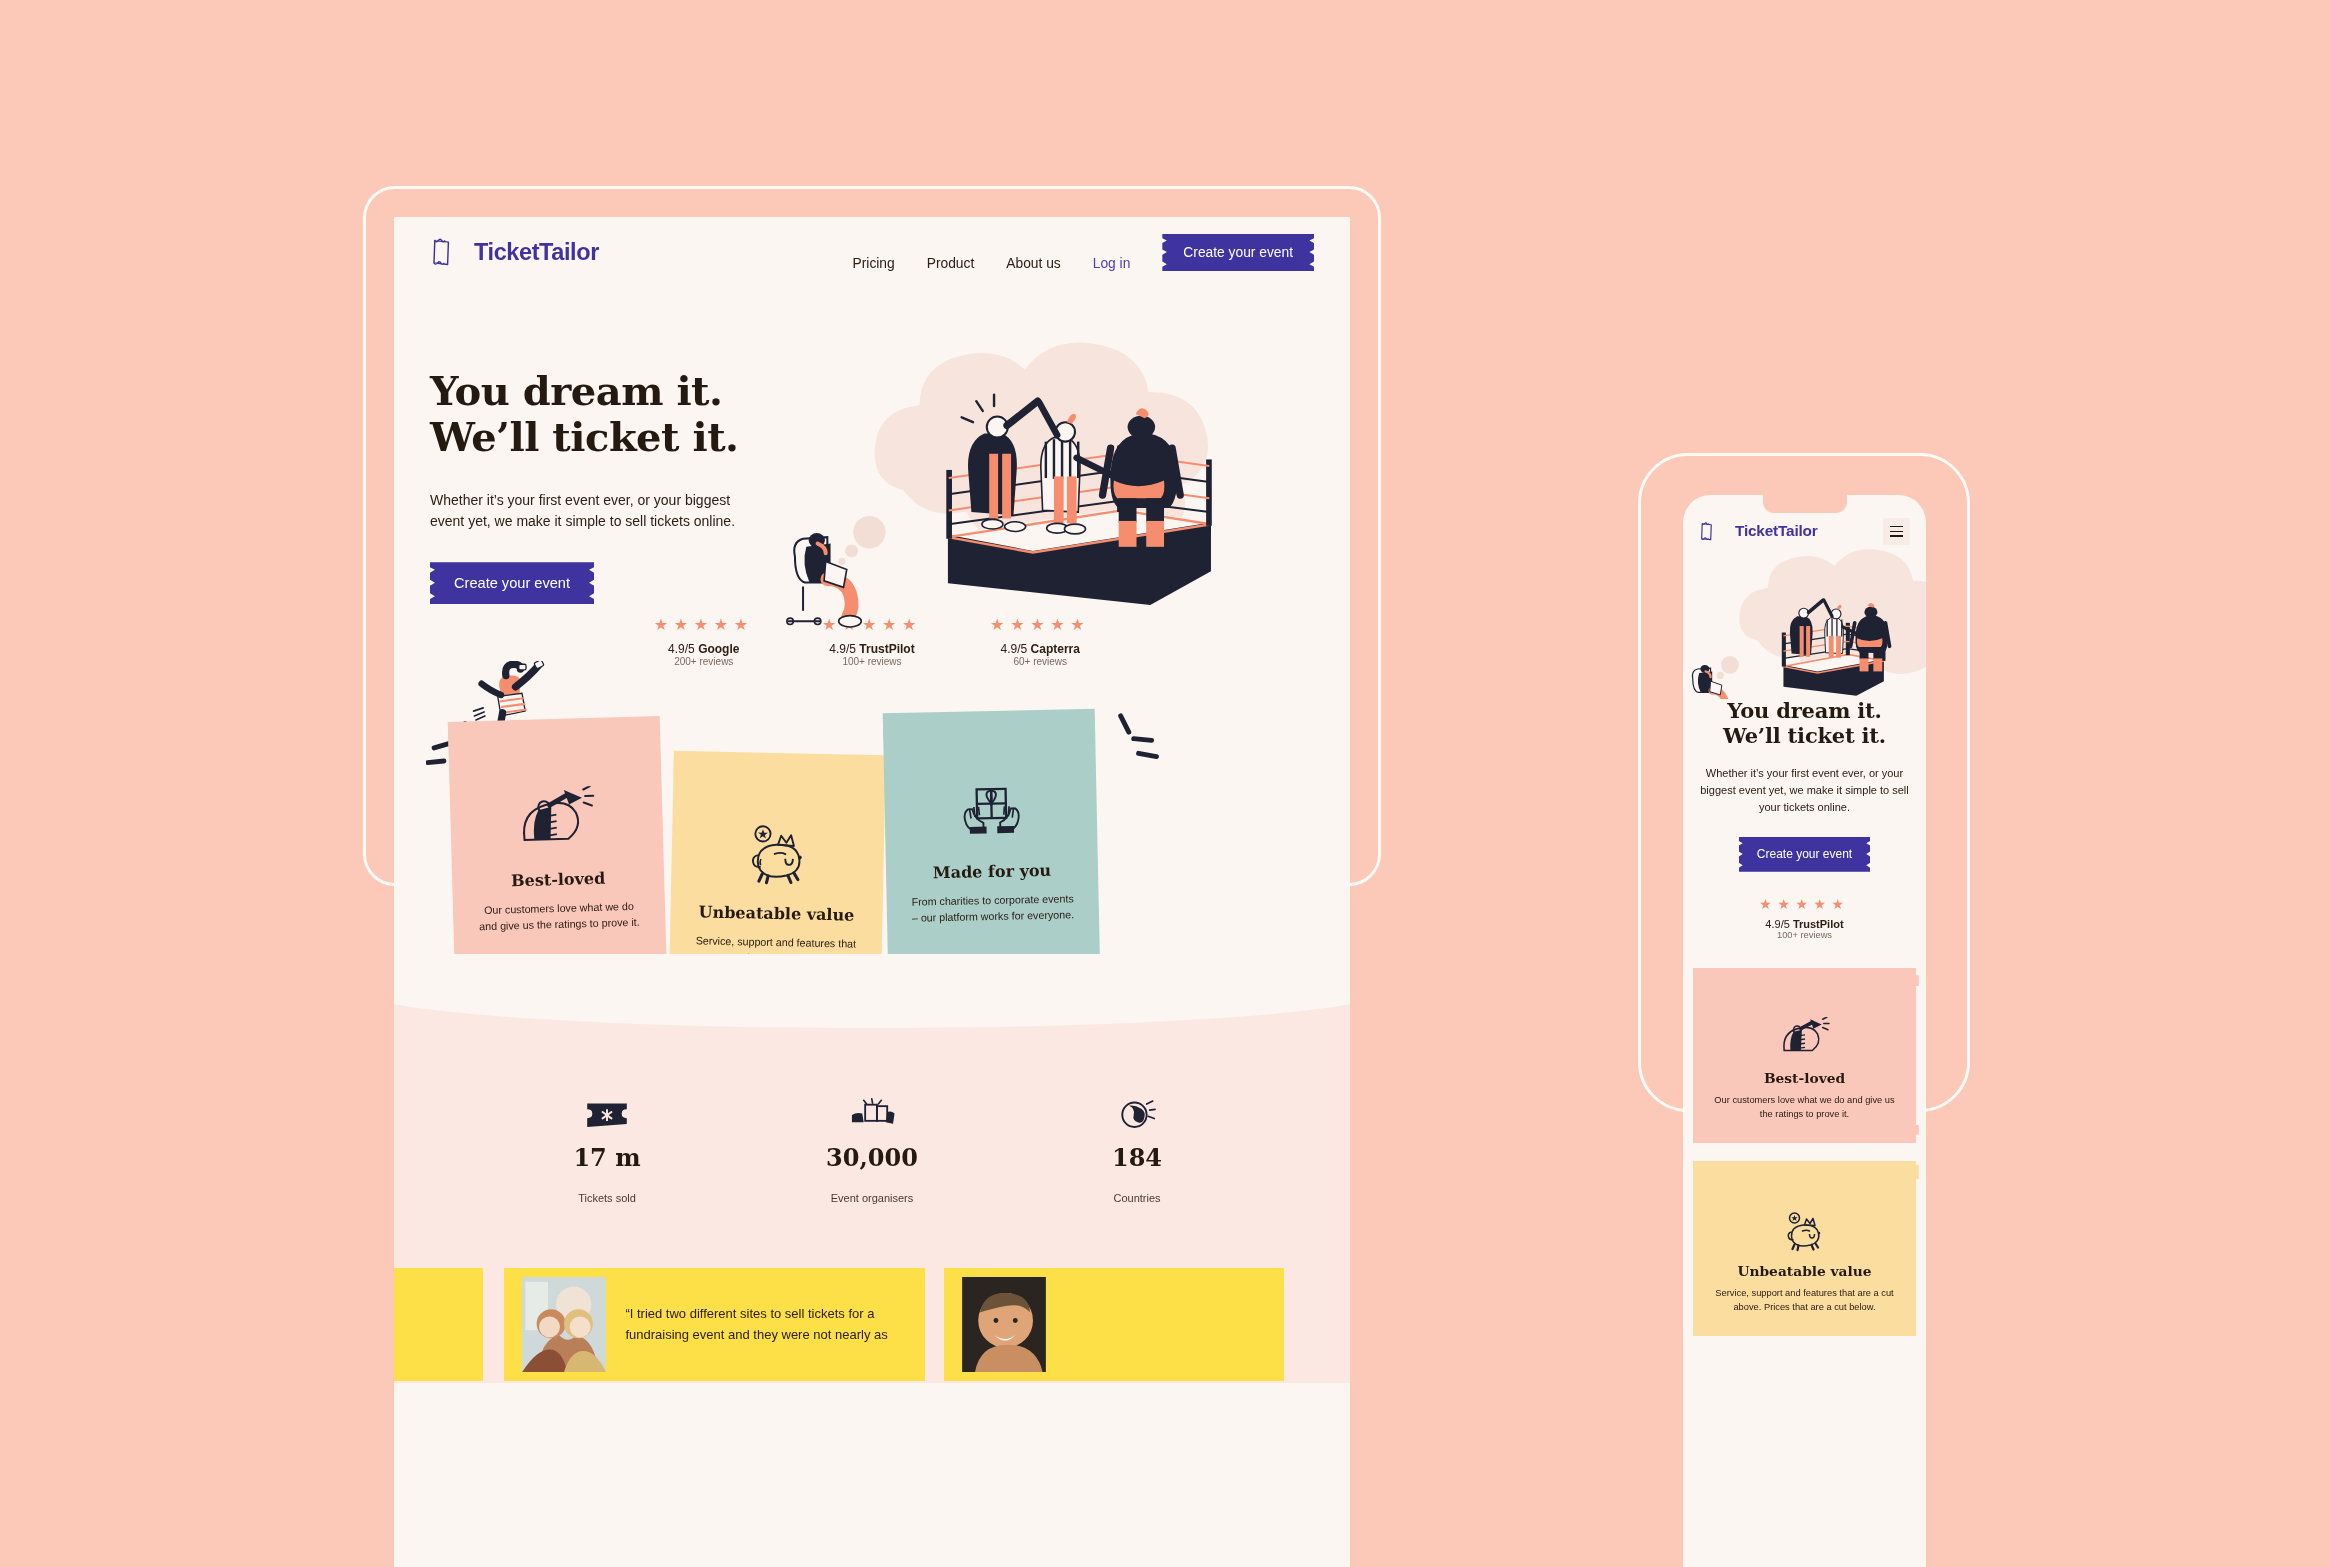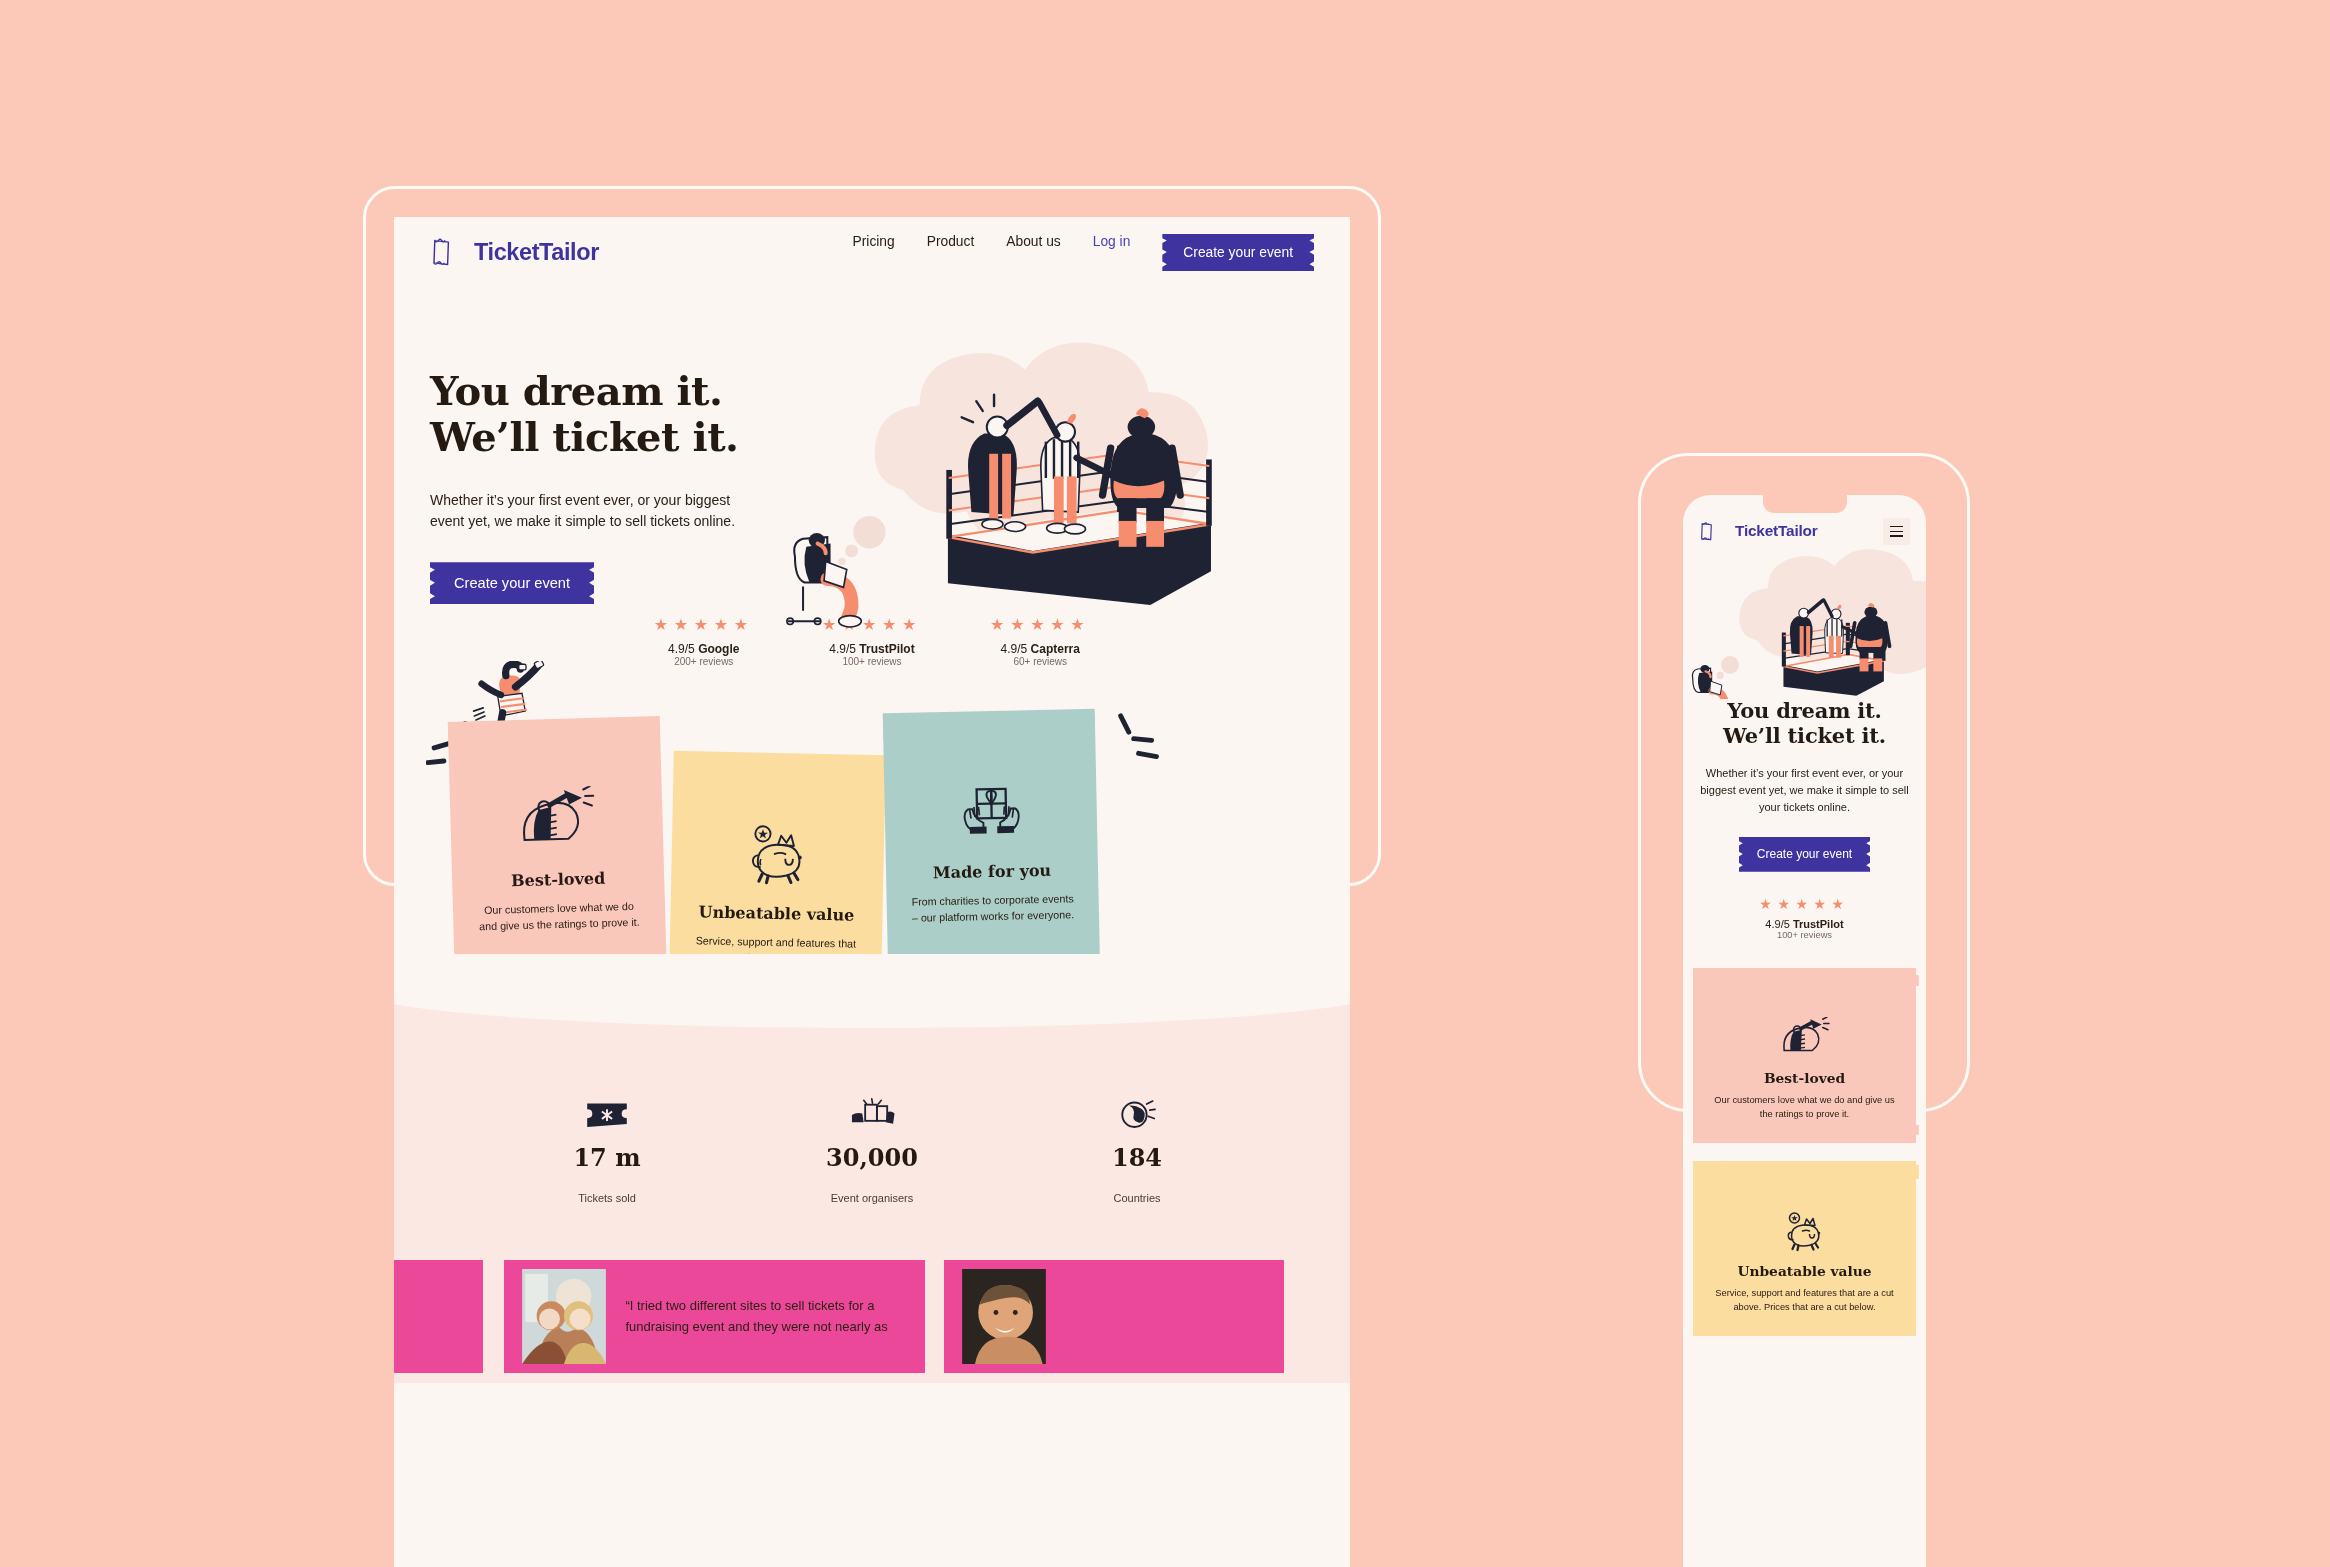--- a/index.html
+++ b/index.html
@@ -28,21 +28,21 @@
   .nav {
     height: 71px; display: flex; align-items: center;
     padding: 0 36px 0 36px;
   }
   .logo { display: flex; align-items: center; gap: 20px; }
   .logo-mark { width: 24px; height: 29px; display: block; }
   .logo-text {
     font-size: 23.5px; font-weight: 700; color: #3f33a0;
     letter-spacing: -0.4px;
   }
-  .nav-right { margin-left: auto; display: flex; align-items: flex-start; gap: 32px; }
+  .nav-right { margin-left: auto; display: flex; align-items: flex-end; gap: 32px; }
   .nav-link { font-size: 13.8px; color: #2d2016; white-space: nowrap; cursor: pointer; }
   .nav-link.login { color: #4b3fb5; }
   .ticket-btn {
     position: relative; background: #3f33a0; color: #fff;
     font-size: 13.8px; padding: 11.3px 21px; border: none; cursor: pointer;
     white-space: nowrap;
     -webkit-clip-path: polygon(0 0,100% 0,100% 12%,97% 18%,100% 25%,100% 42%,97% 49%,100% 56%,100% 74%,97% 81%,100% 88%,100% 100%,0 100%,0 88%,3% 81%,0 74%,0 56%,3% 49%,0 42%,0 25%,3% 18%,0 12%);
     clip-path: polygon(0 0,100% 0,100% 12%,97% 18%,100% 25%,100% 42%,97% 49%,100% 56%,100% 74%,97% 81%,100% 88%,100% 100%,0 100%,0 88%,3% 81%,0 74%,0 56%,3% 49%,0 42%,0 25%,3% 18%,0 12%);
   }
 
@@ -109,21 +109,21 @@
   .stat .sicon { height: 32px; display: flex; align-items: center; justify-content: center; }
   .stat .snum {
     font-family: "DejaVu Serif", serif; font-weight: 700;
     font-size: 24px; color: #241a12; margin-top: 13px;
   }
   .stat .slabel { margin-top: 20px; font-size: 11px; color: #4a3a30; }
 
   
   .testi-band { position: relative; background: #fbe8e2; height: 129px; padding: 0 13px; }
   .tcard2 {
-    position: absolute; top: 6px; background: #ec4899; height: 113px;
+    position: absolute; top: 14px; background: #fde047; height: 113px;
     display: flex; align-items: center; gap: 19.4px; padding: 18px;
   }
   .tcard2 .photo { width: 84px; height: 95px; flex: none; overflow: hidden; }
   .tcard2 .quote { font-size: 13px; line-height: 1.62; color: #2d2016; }
   .tcard2.left  { left: -186px; width: 275px; }
   .tcard2.mid   { left: 110px;  width: 421px; }
   .tcard2.right { left: 550px;  width: 340px; }
 
   
   .phone-bezel {

